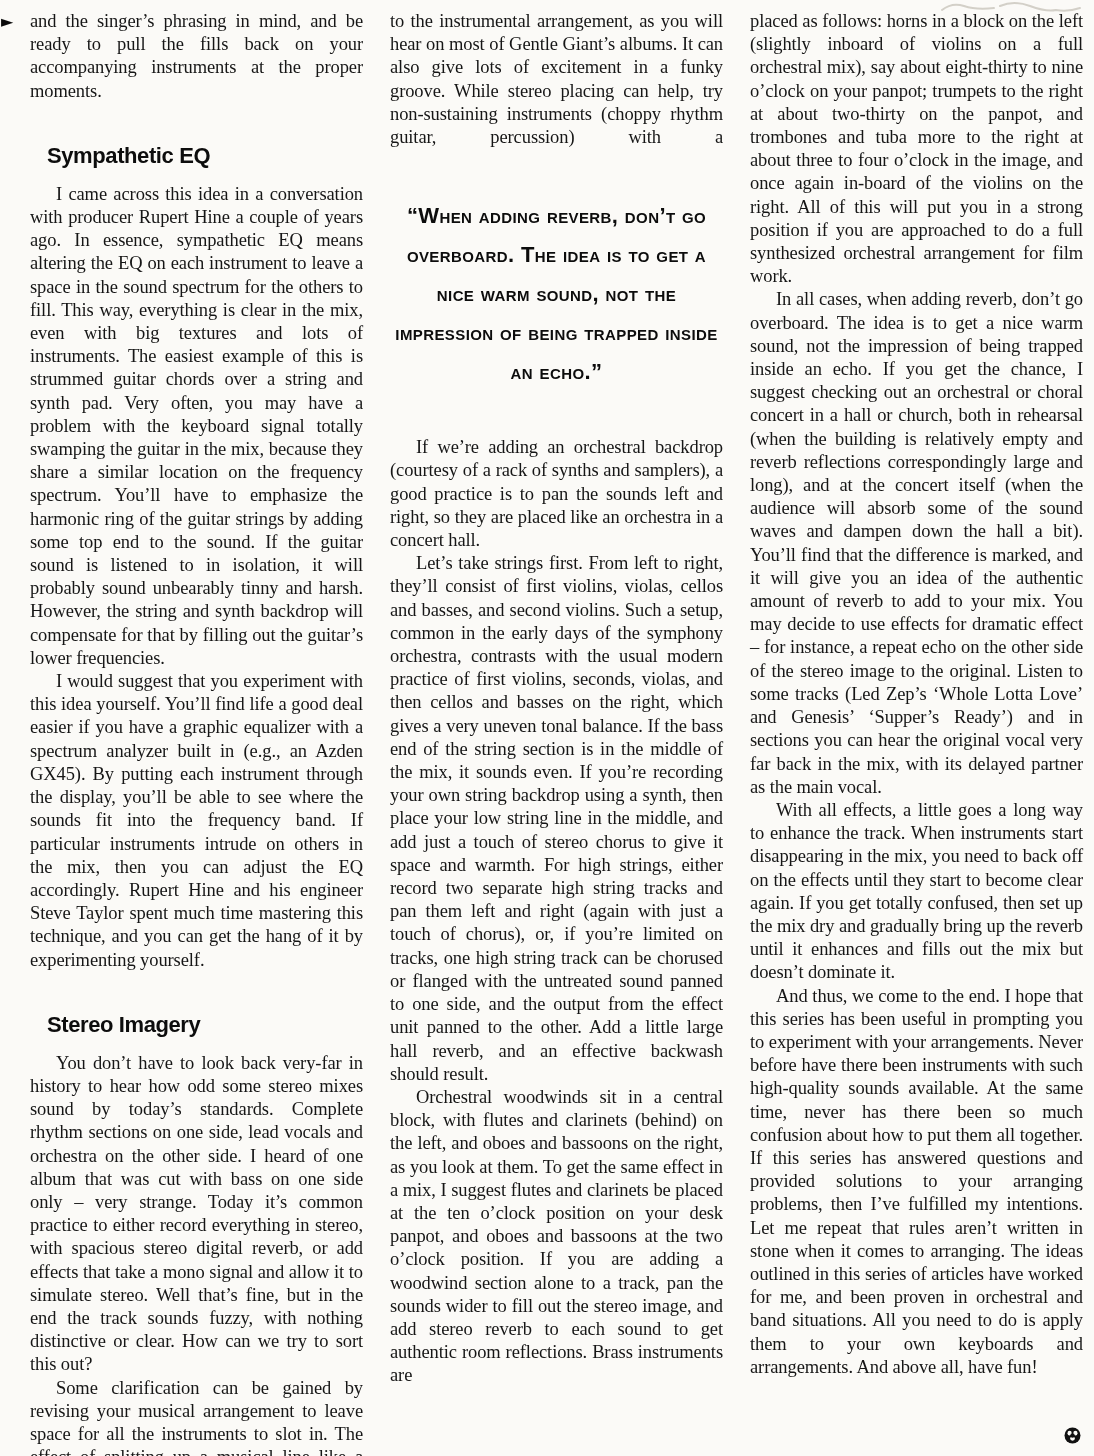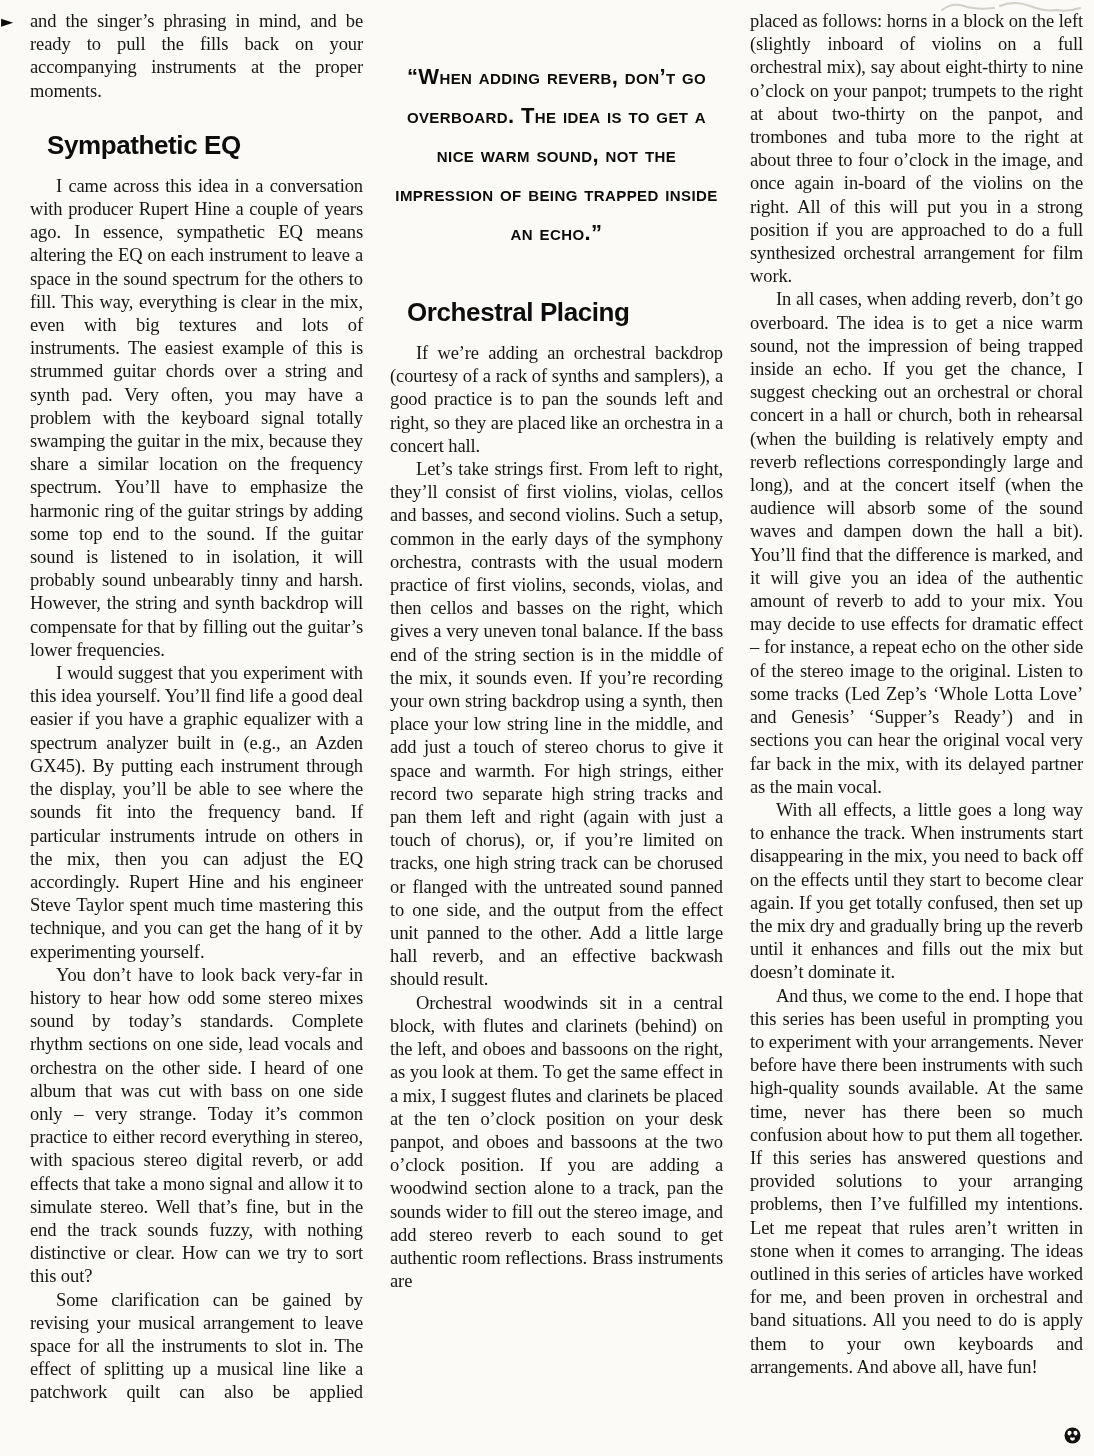--- a/index.html
+++ b/index.html
@@ -21,23 +21,23 @@
     font-size:18.5px;
     line-height:23.2px;
     text-align:justify;
     letter-spacing:-0.1px;
   }
   p.indent{text-indent:26px;}
   p.runover{text-align-last:justify;}
   h2.heading{
     font-family:"Liberation Sans","DejaVu Sans",sans-serif;
     font-weight:800;
-    font-size:26px;
+    font-size:22px;
     letter-spacing:-0.4px;
-    margin:27px 0 14px 0;
+    margin:40px 0 14px 0;
     padding-left:17px;
     color:#0d0d0d;
   }
   .jumpwrap{position:relative;}
   .jump-arrow{
     position:absolute;left:-29px;top:0px;
     font-size:16px;line-height:23px;color:#0a0a0a;
     font-family:"DejaVu Sans",sans-serif;
   }
   blockquote.pullquote{
@@ -81,28 +81,29 @@
   </svg>
 
   <div class="col">
     <p class="body jumpwrap">
       <span class="jump-arrow">►</span>
       <span>and the singer’s phrasing in mind, and be ready to pull the fills back on your accompanying instruments at the proper moments.</span>
     </p>
     <h2 class="heading">Sympathetic EQ</h2>
     <p class="body indent">I came across this idea in a conversation with producer Rupert Hine a couple of years ago. In essence, sympathetic EQ means altering the EQ on each instrument to leave a space in the sound spectrum for the others to fill. This way, everything is clear in the mix, even with big textures and lots of instruments. The easiest example of this is strummed guitar chords over a string and synth pad. Very often, you may have a problem with the keyboard signal totally swamping the guitar in the mix, because they share a similar location on the frequency spectrum. You’ll have to emphasize the harmonic ring of the guitar strings by adding some top end to the sound. If the guitar sound is listened to in isolation, it will probably sound unbearably tinny and harsh. However, the string and synth backdrop will compensate for that by filling out the guitar’s lower frequencies.</p>
     <p class="body indent">I would suggest that you experiment with this idea yourself. You’ll find life a good deal easier if you have a graphic equalizer with a spectrum analyzer built in (e.g., an Azden GX45). By putting each instrument through the display, you’ll be able to see where the sounds fit into the frequency band. If particular instruments intrude on others in the mix, then you can adjust the EQ accordingly. Rupert Hine and his engineer Steve Taylor spent much time mastering this technique, and you can get the hang of it by experimenting yourself.</p>
+    <h2 class="heading">Stereo Imagery</h2>
     <p class="body indent">You don’t have to look back very-far in history to hear how odd some stereo mixes sound by today’s standards. Complete rhythm sections on one side, lead vocals and orchestra on the other side. I heard of one album that was cut with bass on one side only – very strange. Today it’s common practice to either record everything in stereo, with spacious stereo digital reverb, or add effects that take a mono signal and allow it to simulate stereo. Well that’s fine, but in the end the track sounds fuzzy, with nothing distinctive or clear. How can we try to sort this out?</p>
     <p class="body indent runover">Some clarification can be gained by revising your musical arrangement to leave space for all the instruments to slot in. The effect of splitting up a musical line like a patchwork quilt can also be applied</p>
     <div class="footer-clip">MARCH 1999</div>
   </div>
 
   <div class="col">
+    <p class="body runover">to the instrumental arrangement, as you will hear on most of Gentle Giant’s albums. It can also give lots of excitement in a funky groove. While stereo placing can help, try non-sustaining instruments (choppy rhythm guitar, percussion) with a</p>
     <blockquote class="pullquote">“When adding reverb, don’t go overboard. The idea is to get a nice warm sound, not the impression of being trapped inside an echo.”</blockquote>
-    <h2 class="heading">Orchestral Placing</h2>
     <p class="body indent">If we’re adding an orchestral backdrop (courtesy of a rack of synths and samplers), a good practice is to pan the sounds left and right, so they are placed like an orchestra in a concert hall.</p>
     <p class="body indent">Let’s take strings first. From left to right, they’ll consist of first violins, violas, cellos and basses, and second violins. Such a setup, common in the early days of the symphony orchestra, contrasts with the usual modern practice of first violins, seconds, violas, and then cellos and basses on the right, which gives a very uneven tonal balance. If the bass end of the string section is in the middle of the mix, it sounds even. If you’re recording your own string backdrop using a synth, then place your low string line in the middle, and add just a touch of stereo chorus to give it space and warmth. For high strings, either record two separate high string tracks and pan them left and right (again with just a touch of chorus), or, if you’re limited on tracks, one high string track can be chorused or flanged with the untreated sound panned to one side, and the output from the effect unit panned to the other. Add a little large hall reverb, and an effective backwash should result.</p>
     <p class="body indent runover">Orchestral woodwinds sit in a central block, with flutes and clarinets (behind) on the left, and oboes and bassoons on the right, as you look at them. To get the same effect in a mix, I suggest flutes and clarinets be placed at the ten o’clock position on your desk panpot, and oboes and bassoons at the two o’clock position. If you are adding a woodwind section alone to a track, pan the sounds wider to fill out the stereo image, and add stereo reverb to each sound to get authentic room reflections. Brass instruments are</p>
   </div>
 
   <div class="col">
     <p class="body runover">placed as follows: horns in a block on the left (slightly inboard of violins on a full orchestral mix), say about eight-thirty to nine o’clock on your panpot; trumpets to the right at about two-thirty on the panpot, and trombones and tuba more to the right at about three to four o’clock in the image, and once again in-board of the violins on the right. All of this will put you in a strong position if you are approached to do a full synthesized orchestral arrangement for film work.</p>
     <p class="body indent">In all cases, when adding reverb, don’t go overboard. The idea is to get a nice warm sound, not the impression of being trapped inside an echo. If you get the chance, I suggest checking out an orchestral or choral concert in a hall or church, both in rehearsal (when the building is relatively empty and reverb reflections correspondingly large and long), and at the concert itself (when the audience will absorb some of the sound waves and dampen down the hall a bit). You’ll find that the difference is marked, and it will give you an idea of the authentic amount of reverb to add to your mix. You may decide to use effects for dramatic effect – for instance, a repeat echo on the other side of the stereo image to the original. Listen to some tracks (Led Zep’s ‘Whole Lotta Love’ and Genesis’ ‘Supper’s Ready’) and in sections you can hear the original vocal very far back in the mix, with its delayed partner as the main vocal.</p>
     <p class="body indent">With all effects, a little goes a long way to enhance the track. When instruments start disappearing in the mix, you need to back off on the effects until they start to become clear again. If you get totally confused, then set up the mix dry and gradually bring up the reverb until it enhances and fills out the mix but doesn’t dominate it.</p>
     <p class="body indent">And thus, we come to the end. I hope that this series has been useful in prompting you to experiment with your arrangements. Never before have there been instruments with such high-quality sounds available. At the same time, never has there been so much confusion about how to put them all together. If this series has answered questions and provided solutions to your arranging problems, then I’ve fulfilled my intentions. Let me repeat that rules aren’t written in stone when it comes to arranging. The ideas outlined in this series of articles have worked for me, and been proven in orchestral and band situations. All you need to do is apply them to your own keyboards and arrangements. And above all, have fun!</p>

